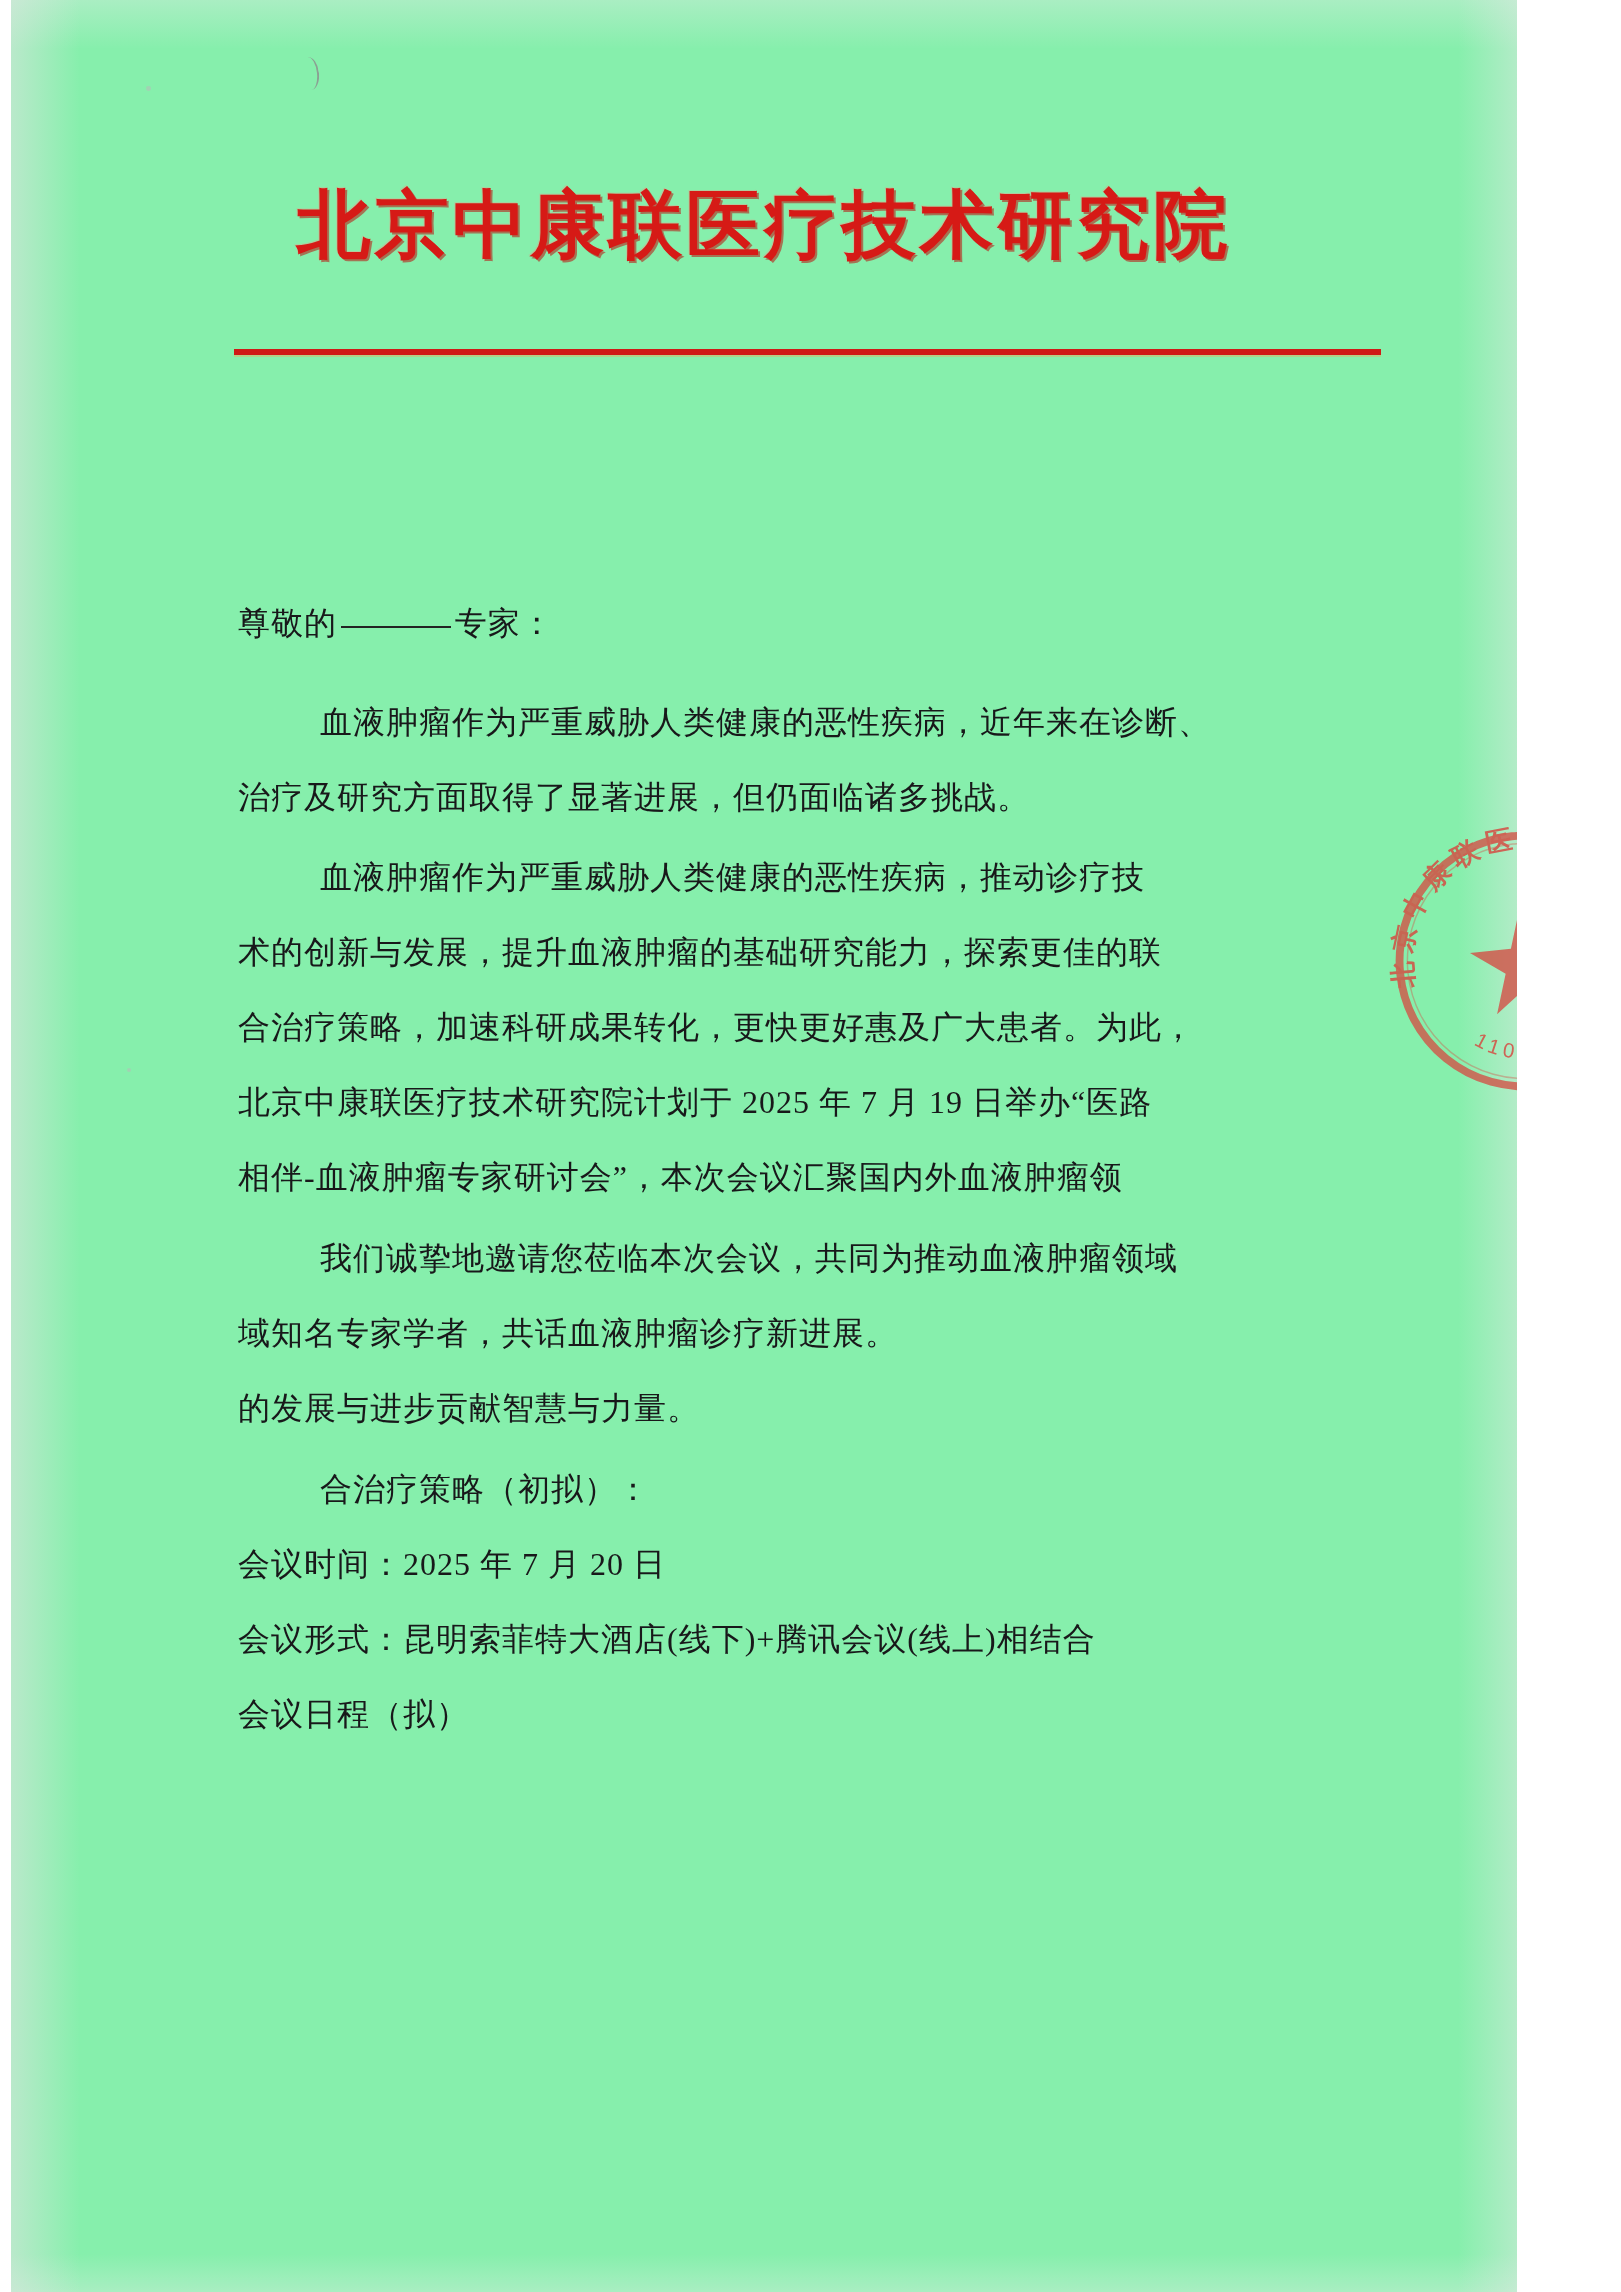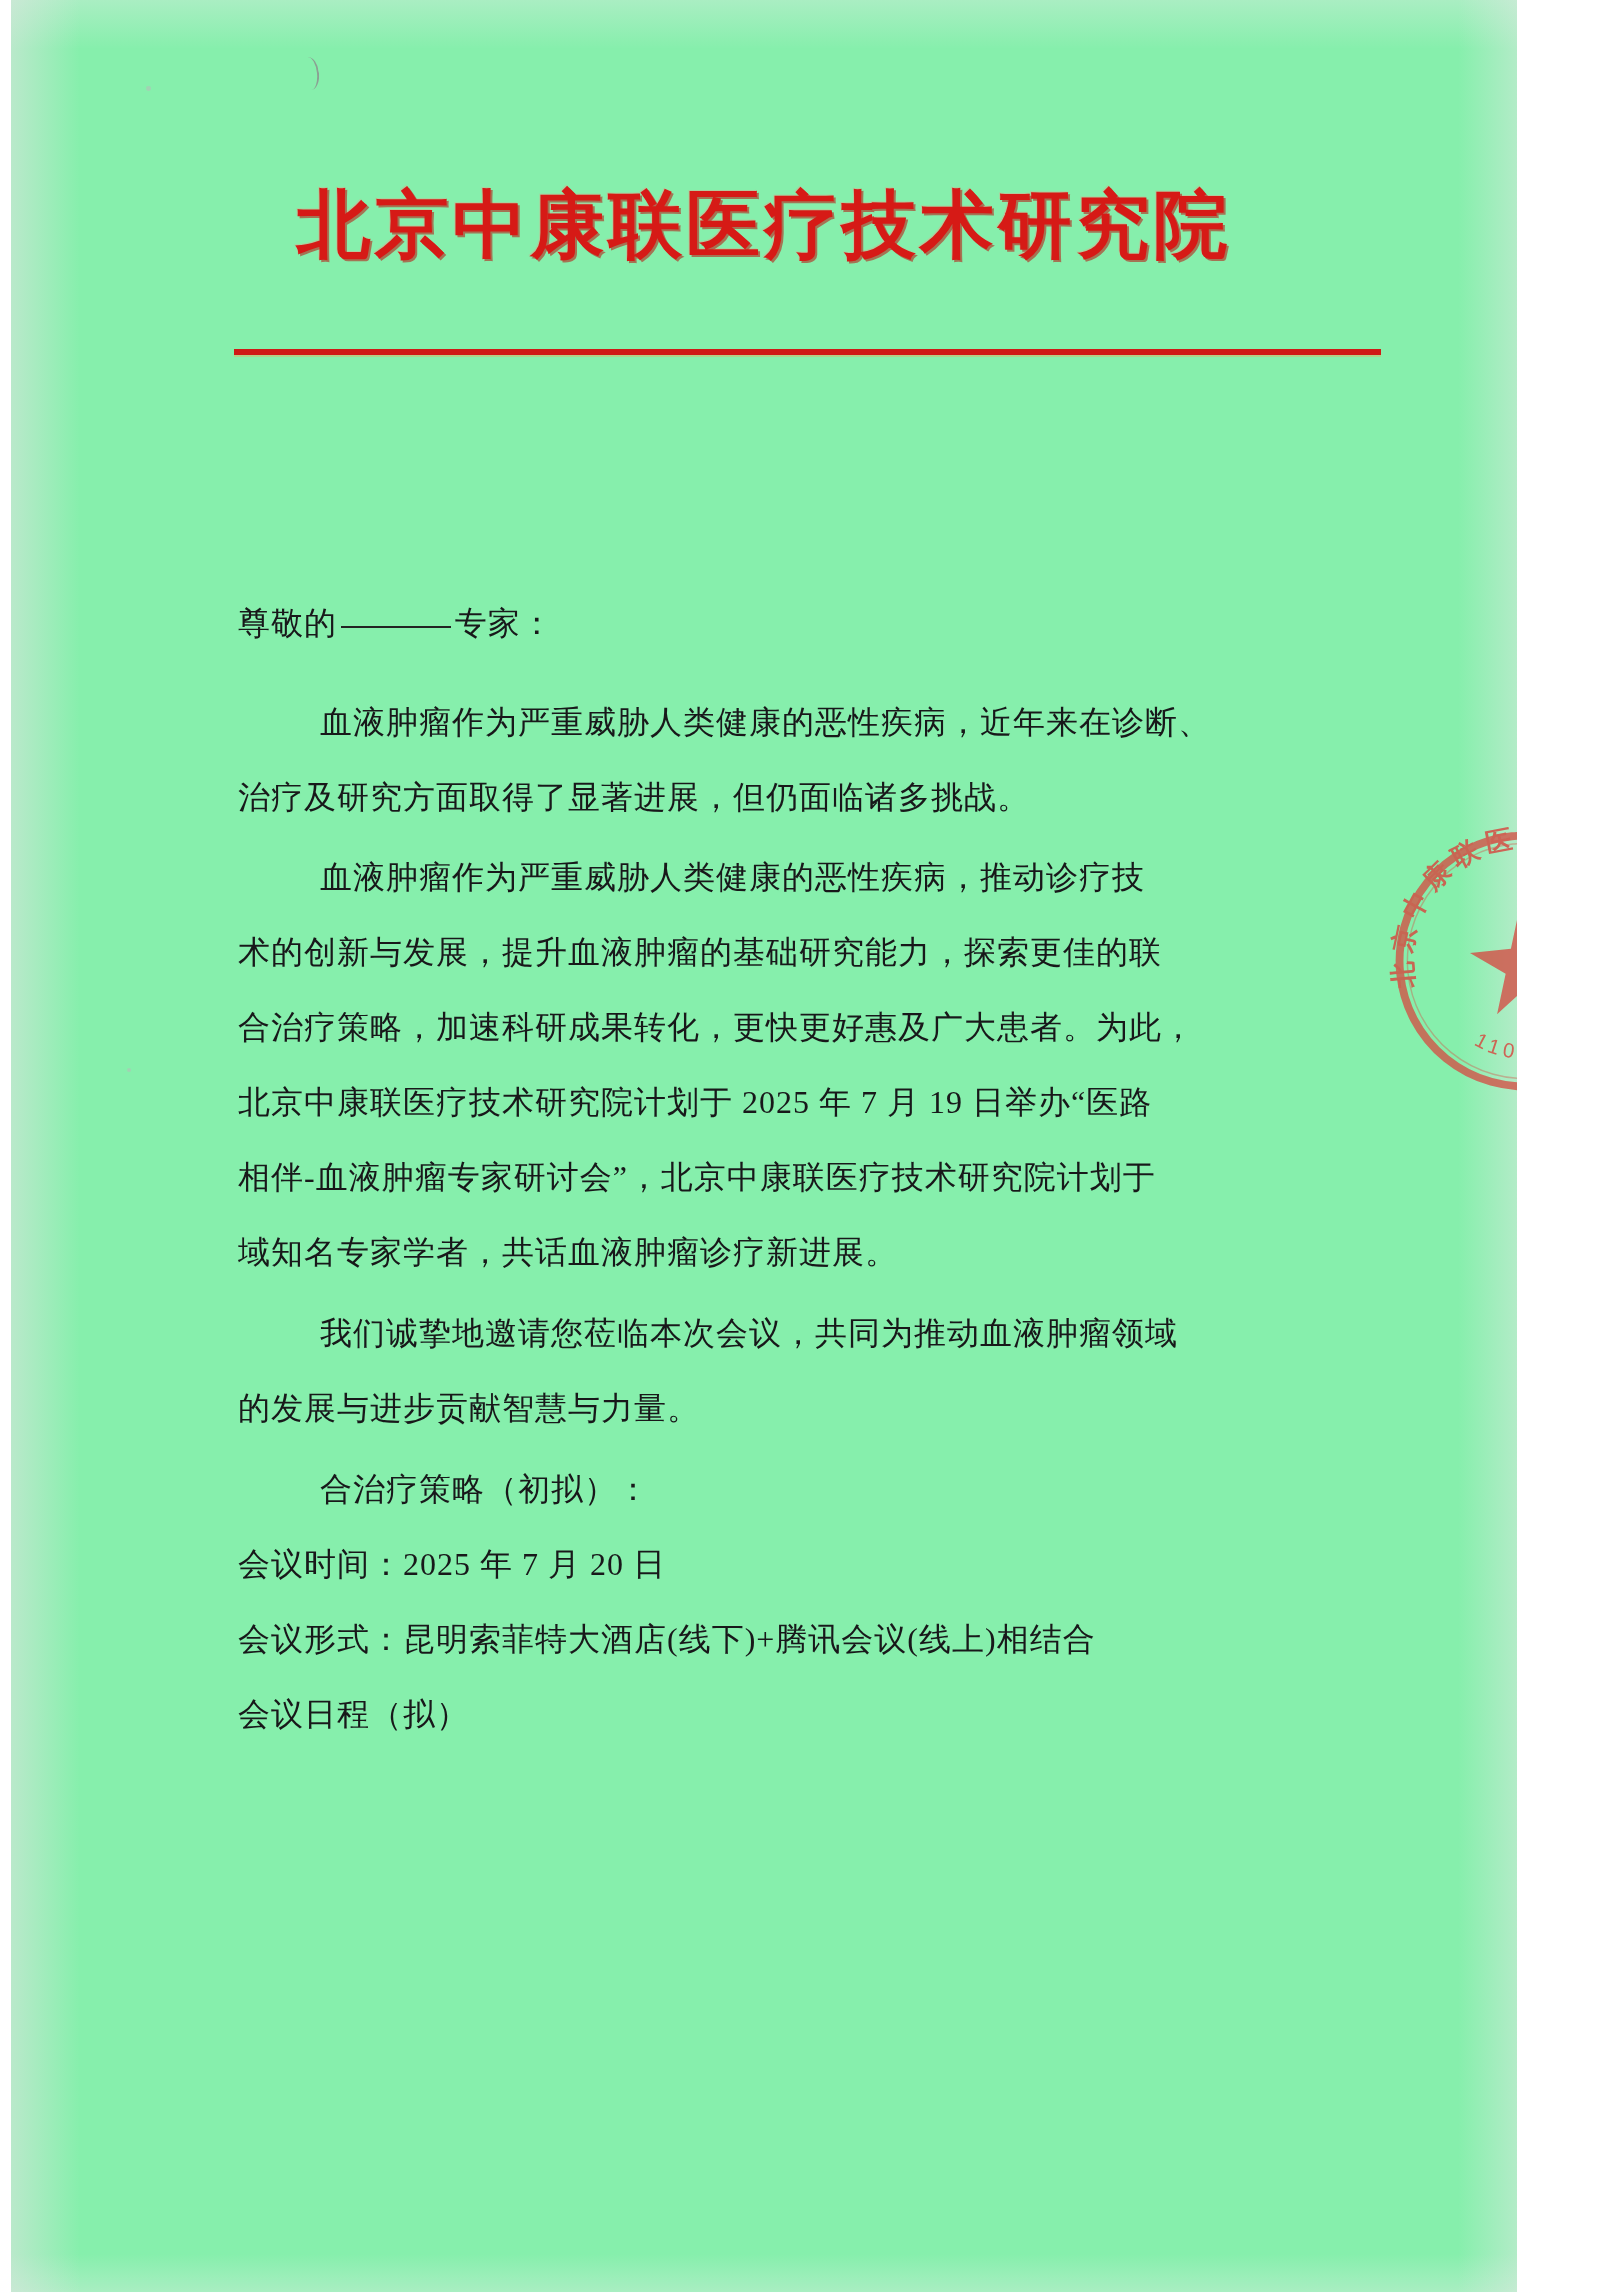--- a/index.html
+++ b/index.html
@@ -163,24 +163,24 @@
 
     <div class="spacer-line"></div>
 
     <div class="body-line indent">血液肿瘤作为严重威胁人类健康的恶性疾病，近年来在诊断、</div>
     <div class="body-line">治疗及研究方面取得了显著进展，但仍面临诸多挑战。</div>
 
     <div class="body-line indent gap-top">血液肿瘤作为严重威胁人类健康的恶性疾病，推动诊疗技</div>
     <div class="body-line">术的创新与发展，提升血液肿瘤的基础研究能力，探索更佳的联</div>
     <div class="body-line">合治疗策略，加速科研成果转化，更快更好惠及广大患者。为此，</div>
     <div class="body-line">北京中康联医疗技术研究院计划于 2025 年 7 月 19 日举办“医路</div>
-    <div class="body-line">相伴-血液肿瘤专家研讨会”，北京中康联医疗技术研究院计划于</div>
+    <div class="body-line">相伴-血液肿瘤专家研讨会”，本次会议汇聚国内外血液肿瘤领</div>
+    <div class="body-line indent gap-top">我们诚挚地邀请您莅临本次会议，共同为推动血液肿瘤领域</div>
+
     <div class="body-line">域知名专家学者，共话血液肿瘤诊疗新进展。</div>
-
-    <div class="body-line indent gap-top">我们诚挚地邀请您莅临本次会议，共同为推动血液肿瘤领域</div>
     <div class="body-line">的发展与进步贡献智慧与力量。</div>
 
     <div class="body-line indent gap-top">合治疗策略（初拟）：</div>
     <div class="body-line">会议时间：2025 年 7 月 20 日</div>
     <div class="body-line">会议形式：昆明索菲特大酒店(线下)+腾讯会议(线上)相结合</div>
     <div class="body-line">会议日程（拟）</div>
   </div>
 
   <div class="seal">
     <svg viewBox="0 0 300 300" width="294" height="294" aria-hidden="true">

